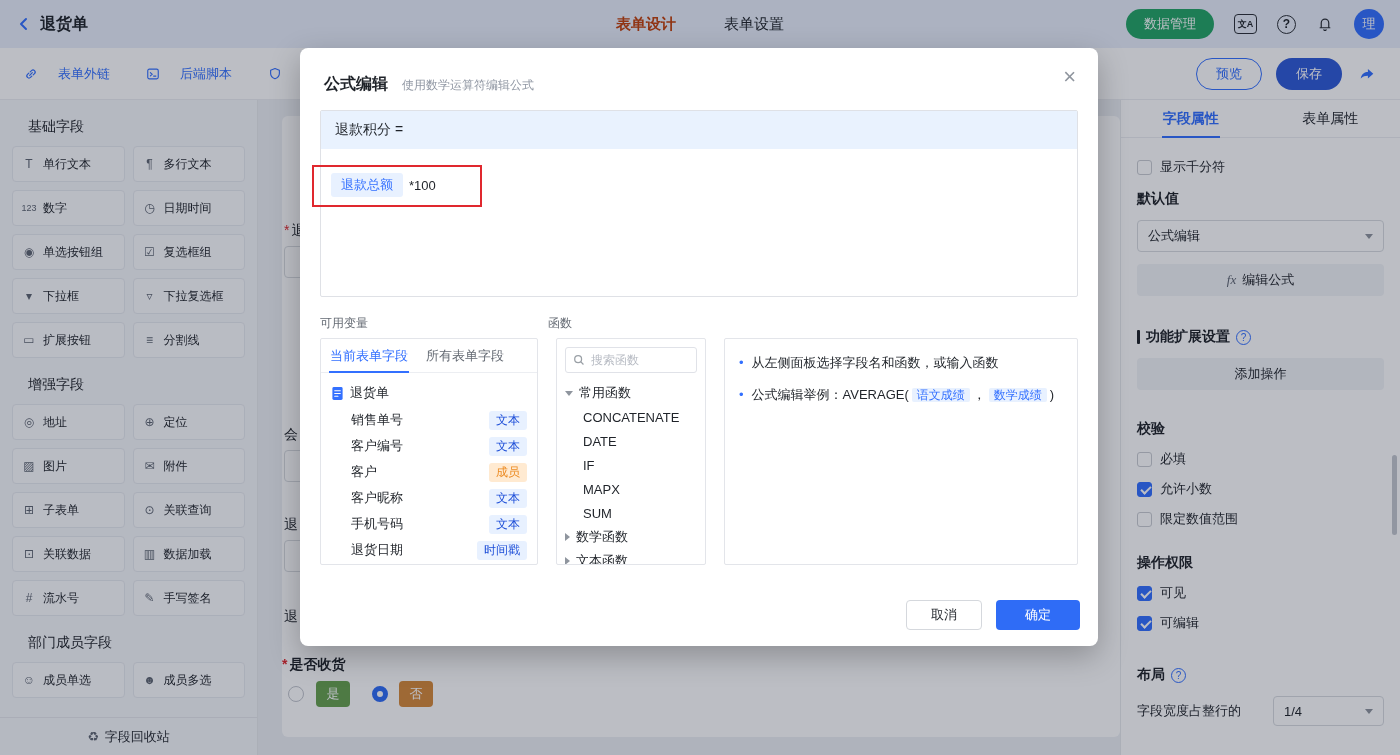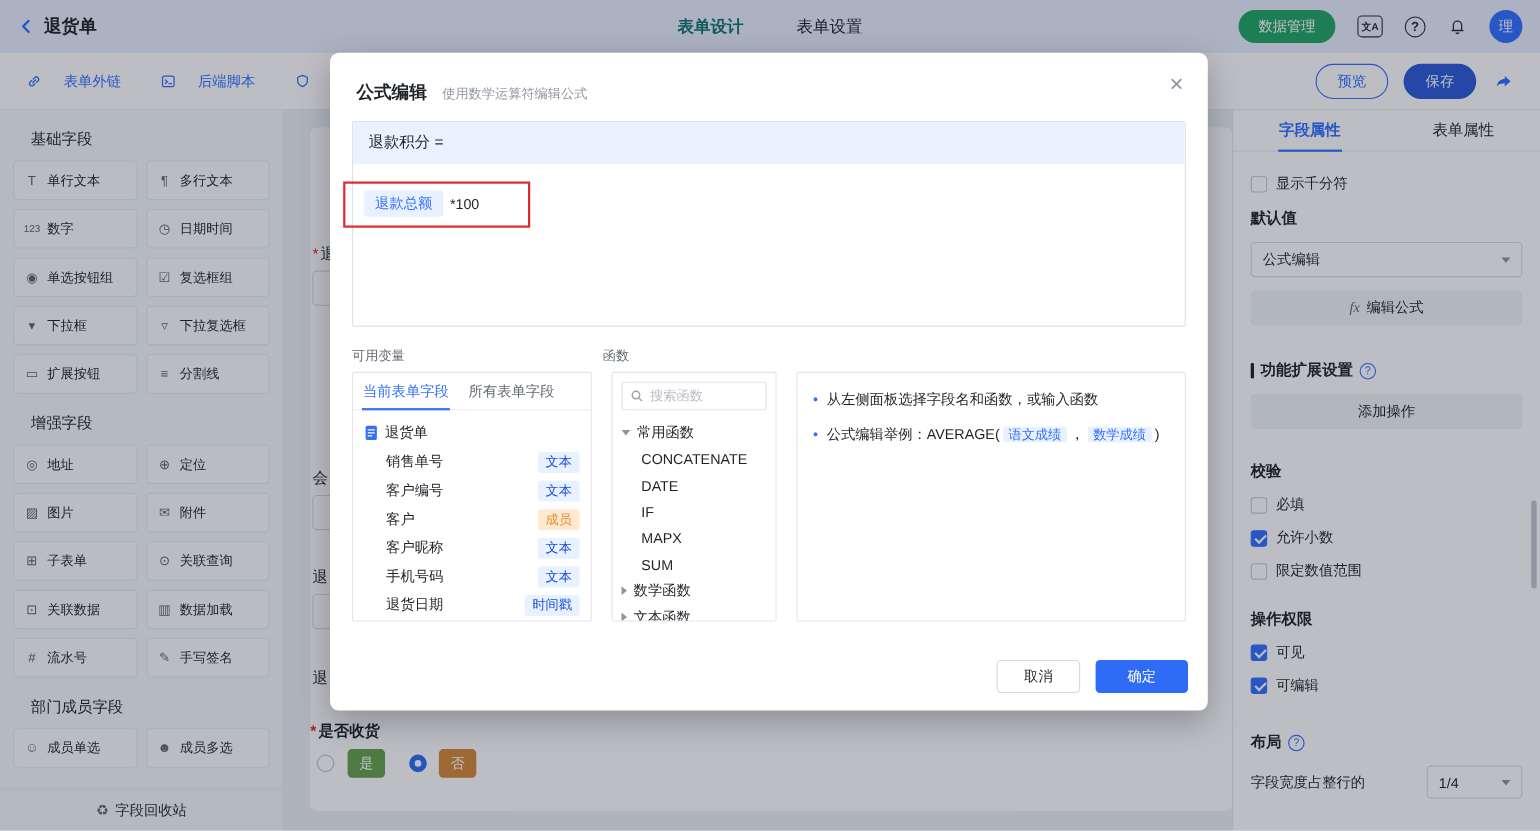--- a/index.html
+++ b/index.html
@@ -5,21 +5,21 @@
 *{box-sizing:border-box;margin:0;padding:0}
 html,body{width:1400px;height:755px}
 body{position:relative;overflow:hidden;font-family:"Liberation Sans","DejaVu Sans",sans-serif;background:#eef0f4;color:#1f2329}
 
 
 .topbar{position:absolute;top:0;left:0;right:0;height:48px;background:#e9effb;display:flex;align-items:center;padding:0 16px}
 .tb-left{display:flex;align-items:center;gap:8px}
 .tb-title{font-size:16px;font-weight:700}
 .tb-tabs{position:absolute;left:50%;top:0;height:48px;transform:translateX(-50%);display:flex;gap:48px;align-items:center;font-size:15px}
 .tb-tab{cursor:pointer}
-.tb-tab.active{color:#0f766e;font-weight:600}
+.tb-tab.active{color:#c2410c;font-weight:600}
 .tb-right{margin-left:auto;display:flex;align-items:center;gap:20px}
 .btn-green{height:30px;padding:0 18px;border-radius:16px;background:#23a566;color:#fff;font-size:13px;display:flex;align-items:center;border:none}
 .icon-square{width:23px;height:20px;border:1.5px solid #2b2f36;border-radius:4px;font-size:9px;display:flex;align-items:center;justify-content:center;font-weight:700}
 .icon-circle{width:19px;height:19px;border:1.5px solid #2b2f36;border-radius:50%;font-size:12px;display:flex;align-items:center;justify-content:center;font-weight:700}
 .avatar{width:30px;height:30px;border-radius:50%;background:#3370ff;color:#fff;display:flex;align-items:center;justify-content:center;font-size:13px}
 
 
 .toolbar{position:absolute;top:48px;left:0;right:0;height:52px;background:#fff;display:flex;align-items:center;padding:0 24px;border-bottom:1px solid #eceef2}
 .tool-link{display:flex;align-items:center;gap:20px;color:#3370ff;font-size:13px;margin-right:36px;cursor:pointer}
 .btn-preview{width:66px;height:32px;border-radius:16px;border:1px solid #3370ff;color:#3370ff;background:#fff;font-size:13px;display:flex;align-items:center;justify-content:center}
@@ -60,21 +60,21 @@
 .cb.checked::after{content:"";position:absolute;left:4.5px;top:1.5px;width:4px;height:8px;border:solid #fff;border-width:0 2px 2px 0;transform:rotate(45deg)}
 .ptitle{font-size:14px;font-weight:700}
 .mt16{margin-top:18px}.mt24{margin-top:14px}.mt12{margin-top:12px}.mt30{margin-top:30px}.mt26{margin-top:26px}.mt32{margin-top:32px}.mt34{margin-top:34px}
 .select{height:32px;border:1px solid #d8dbe0;border-radius:4px;display:flex;align-items:center;justify-content:space-between;padding:0 10px;font-size:13px;background:#fff;cursor:pointer}
 .gbtn{height:32px;background:#f2f4f7;border:none;width:100%;border-radius:4px;display:flex;align-items:center;justify-content:center;gap:6px;font-size:13px;cursor:pointer;color:#1f2329}
 .fx{font-style:italic;font-family:"Liberation Serif",serif;font-size:13px;color:#5f6672}
 .exthead{display:flex;align-items:center;gap:6px}
 .vbar{width:3px;height:14px;background:#1f2329;border-radius:1px}
 .qmark{width:15px;height:15px;border:1px solid #3370ff;color:#3370ff;border-radius:50%;font-size:10px;display:flex;align-items:center;justify-content:center;cursor:pointer}
 .widthrow{display:flex;align-items:center;justify-content:space-between;font-size:13px}
-.wselect{width:87px;height:30px}
+.wselect{width:111px;height:30px}
 .scroll-thumb{position:absolute;right:3px;top:355px;width:5px;height:80px;background:#c4c8cf;border-radius:3px;cursor:pointer}
 .cdown{width:0;height:0;border-left:4px solid transparent;border-right:4px solid transparent;border-top:5px solid #8f959e}
 .cright{width:0;height:0;border-top:4px solid transparent;border-bottom:4px solid transparent;border-left:5px solid #8f959e}
 
 
 .overlay{position:absolute;inset:0;background:rgba(15,23,42,.28);z-index:10}
 .modal{position:absolute;left:300px;top:48px;width:798px;height:598px;background:#fff;border-radius:8px;z-index:20;box-shadow:0 10px 30px rgba(0,0,0,.25)}
 .m-head{display:flex;align-items:baseline;gap:14px;padding:26px 24px 0}
 .m-title{font-size:16px;font-weight:700}
 .m-sub{font-size:12px;color:#9097a3}

